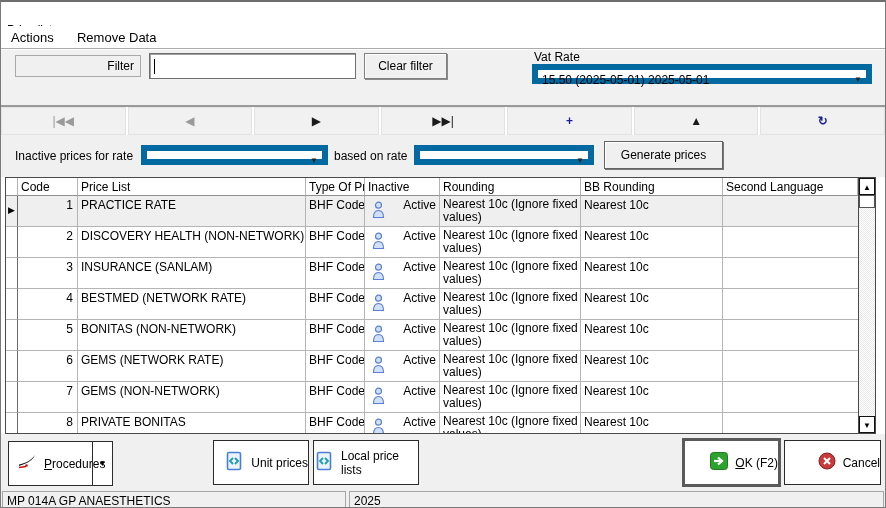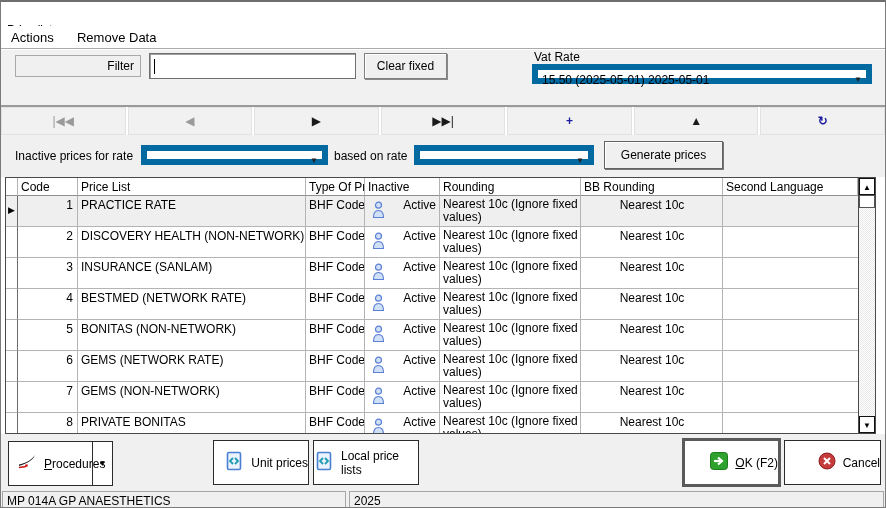--- a/index.html
+++ b/index.html
@@ -66,21 +66,21 @@
           padding:2px 2px 0 3px; overflow:hidden; }
   .c-sel   { width:12px; padding:0; border-right:1px solid #6b6b6b; position:relative; }
   .sel-arrow { position:absolute; left:2px; top:9px; font-size:9px; }
   .c-code  { width:60px; text-align:right; padding-right:4px; }
   .c-plist { width:228px; white-space:nowrap; }
   .c-type  { width:59px; white-space:nowrap; }
   .c-inact { width:75px; position:relative; }
   .c-inact .person { position:absolute; left:6px; top:5px; }
   .c-inact .inact-text { position:absolute; right:3px; top:2px; }
   .c-round { width:141px; line-height:13px; }
-  .c-bb    { width:142px;text-align:center; }
+  .c-bb    { width:142px; }
   .c-second{ flex:1 1 auto; border-right:none; }
   .hc-sel   { width:12px; padding:0; border-right:1px solid #6b6b6b; }
   .hc-code  { width:60px; } .hc-plist { width:228px; } .hc-type { width:59px; }
   .hc-inact { width:75px; } .hc-round { width:141px; } .hc-bb { width:142px; }
   .hc-second{ flex:1 1 auto; border-right:none; }
 
   
   .vscroll { position:absolute; right:0; top:0; bottom:0; width:17px; border-left:1px solid #4a4a4a;
              background:#fff;
              background-image:linear-gradient(45deg,#e9e9e9 25%,transparent 25%,transparent 75%,#e9e9e9 75%),
@@ -126,21 +126,21 @@
     <span class="menu-item">Actions</span>
     <span class="menu-item">Remove Data</span>
   </div>
 
   <div class="filter-panel">
     <div class="filter-btn">Filter</div>
     <div class="filter-input-wrap">
       <span class="caret"></span>
       <input value="" style="">
     </div>
-    <div class="clear-btn">Clear fixed</div>
+    <div class="clear-btn">Clear filter</div>
     <div class="vat-label">Vat Rate</div>
     <div class="combo vat-combo">
       <span class="combo-text">15.50 (2025-05-01) 2025-05-01</span>
       <span class="combo-arrow">▼</span>
     </div>
   </div>
 
   <div class="divider"></div>
 
   <div class="navbar">

